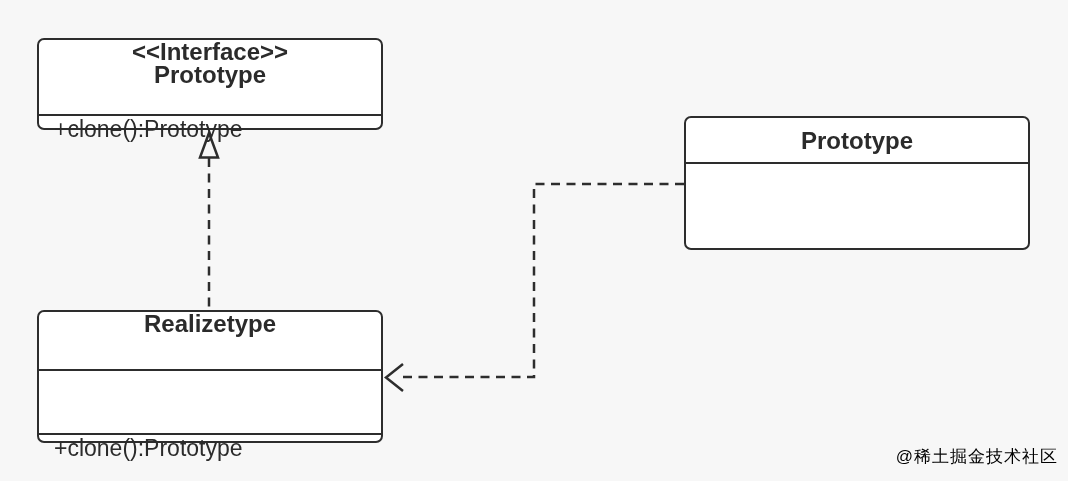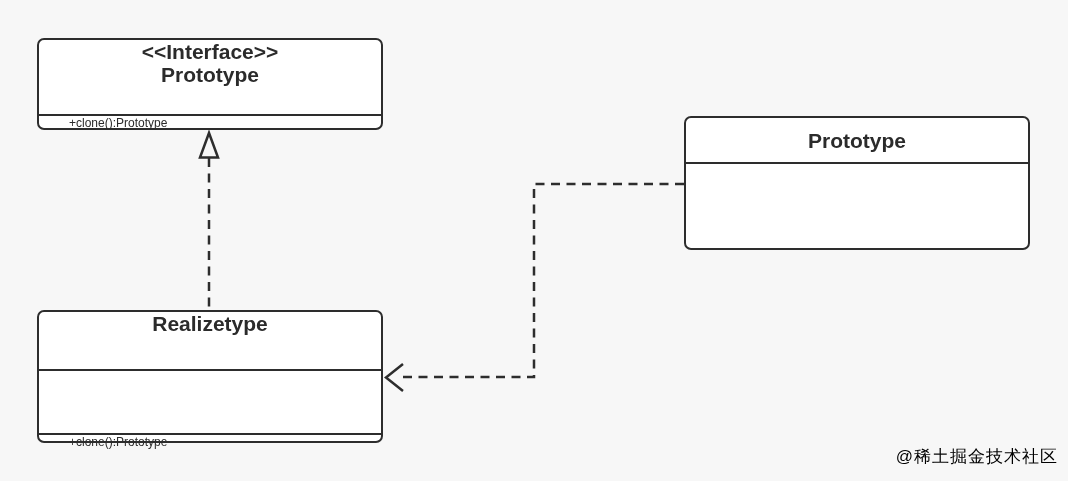--- a/index.html
+++ b/index.html
@@ -31,29 +31,29 @@
   }
   .compartment {
     box-sizing: border-box;
     display: flex;
     align-items: center;
   }
   .compartment.titled {
     flex-direction: column;
     justify-content: center;
     font-weight: bold;
-    font-size: 21px;
+    font-size: 24px;
     line-height: 23px;
   }
   .compartment.divided {
     border-top: 2.5px solid #2d2d2d;
   }
   .compartment.member {
-    font-size: 12px;
-    padding-left: 30px;
+    font-size: 23px;
+    padding-left: 15px;
     flex: 1;
     margin-top: 28px;
   }
   
   #box-interface { left: 37px; top: 38px; width: 346px; height: 92px; }
   #box-interface .titled { height: 46px; }
 
   
   #box-realize { left: 37px; top: 310px; width: 346px; height: 133px; gap: 34px; }
   #box-realize .titled { height: 43px; }

